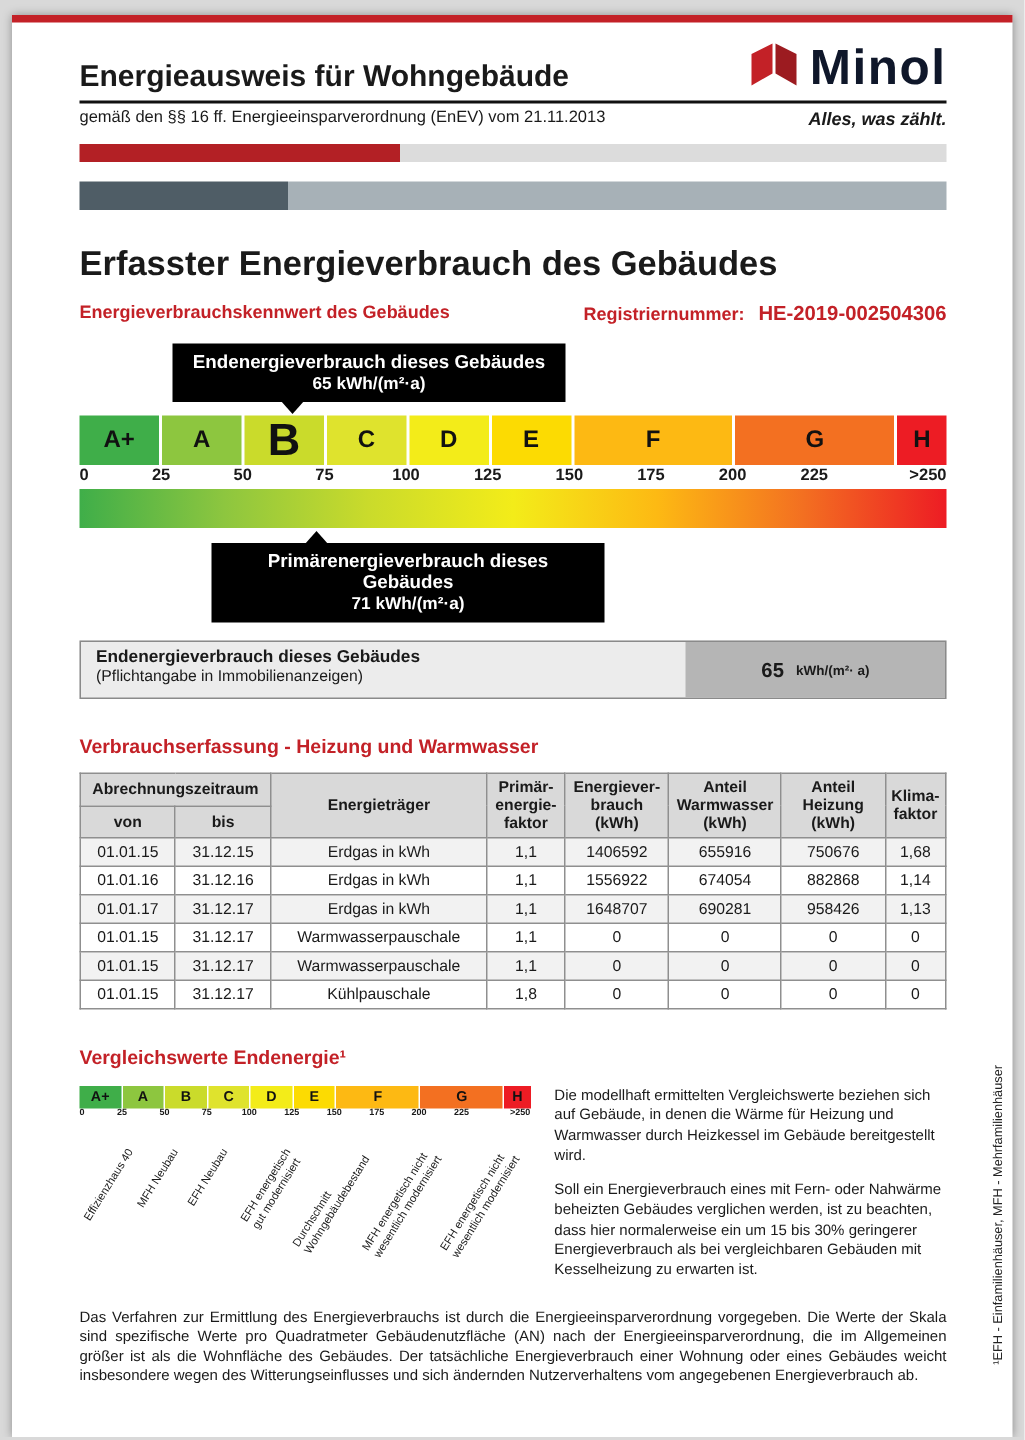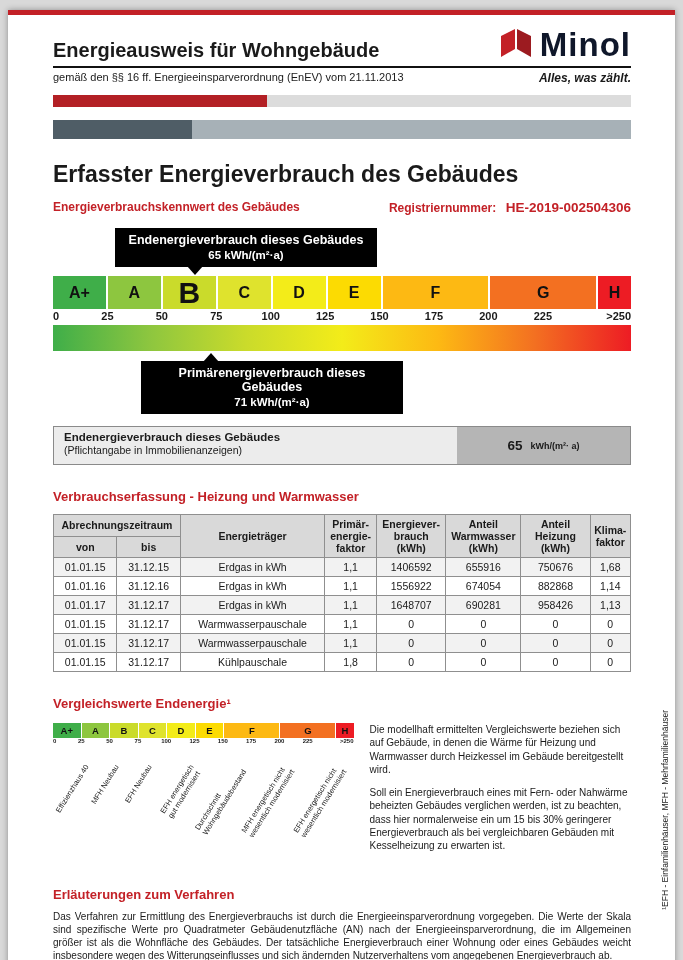--- a/index.html
+++ b/index.html
@@ -309,18 +309,17 @@
           <span class="cmp-label" style="left: 93%;">EFH energetisch nicht
 wesentlich modernisiert</span>
         </div>
     </div>
     <div class="cmp-right">
       <p>Die modellhaft ermittelten Vergleichswerte beziehen sich auf Gebäude, in denen die Wärme für Heizung und Warmwasser durch Heizkessel im Gebäude bereitgestellt wird.</p>
       <p>Soll ein Energieverbrauch eines mit Fern- oder Nahwärme beheizten Gebäudes verglichen werden, ist zu beachten, dass hier normalerweise ein um 15 bis 30% geringerer Energieverbrauch als bei vergleichbaren Gebäuden mit Kesselheizung zu erwarten ist.</p>
     </div>
   </div>
 
-  <h3 class="section red">Erläuterungen zum Verfahren</h3>
   <p class="expl-text">Das Verfahren zur Ermittlung des Energieverbrauchs ist durch die Energieeinsparverordnung vorgegeben. Die Werte der Skala sind spezifische Werte pro Quadratmeter Gebäudenutzfläche (AN) nach der Energieeinsparverordnung, die im Allgemeinen größer ist als die Wohnfläche des Gebäudes. Der tatsächliche Energieverbrauch einer Wohnung oder eines Gebäudes weicht insbesondere wegen des Witterungseinflusses und sich ändernden Nutzerverhaltens vom angegebenen Energieverbrauch ab.</p>
 
   <div class="side-note">¹EFH - Einfamilienhäuser, MFH - Mehrfamilienhäuser</div>
 
 </div>
 
 </body></html>

